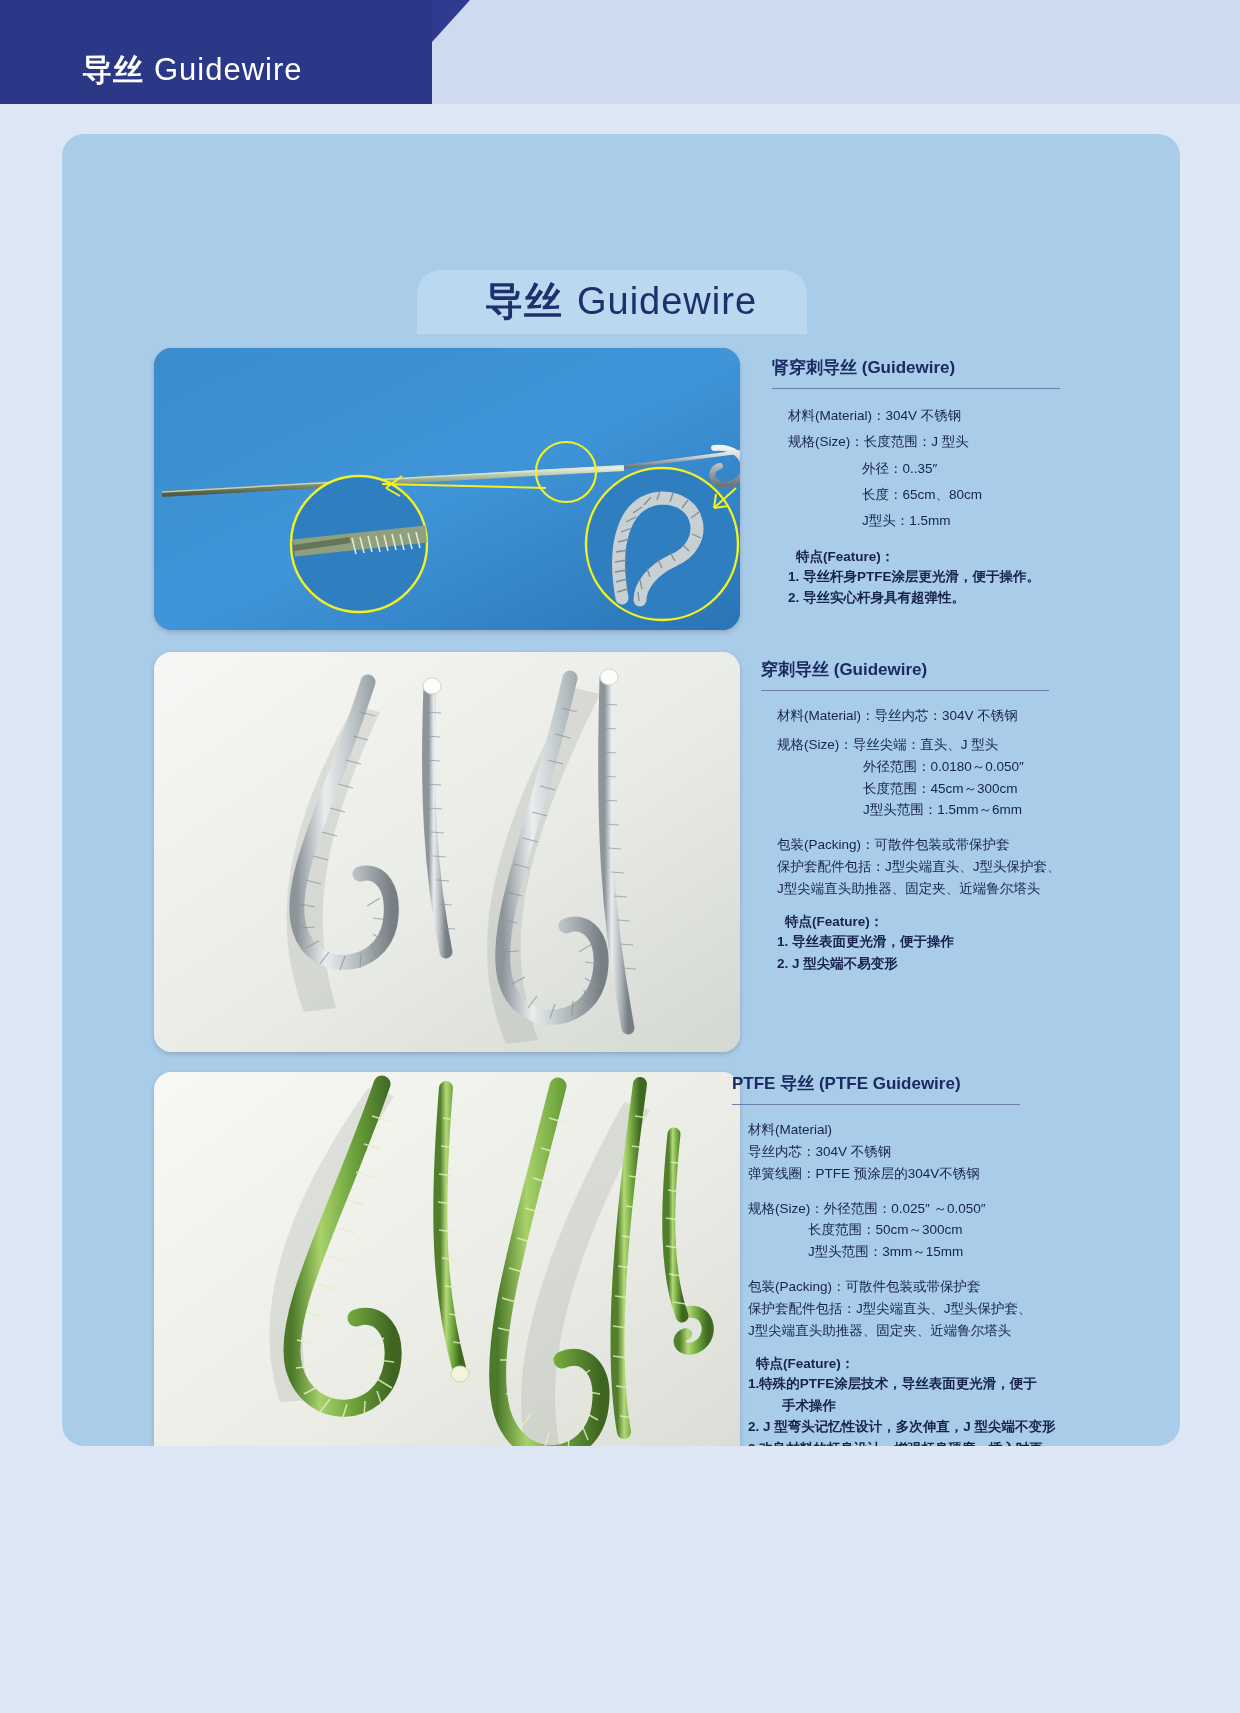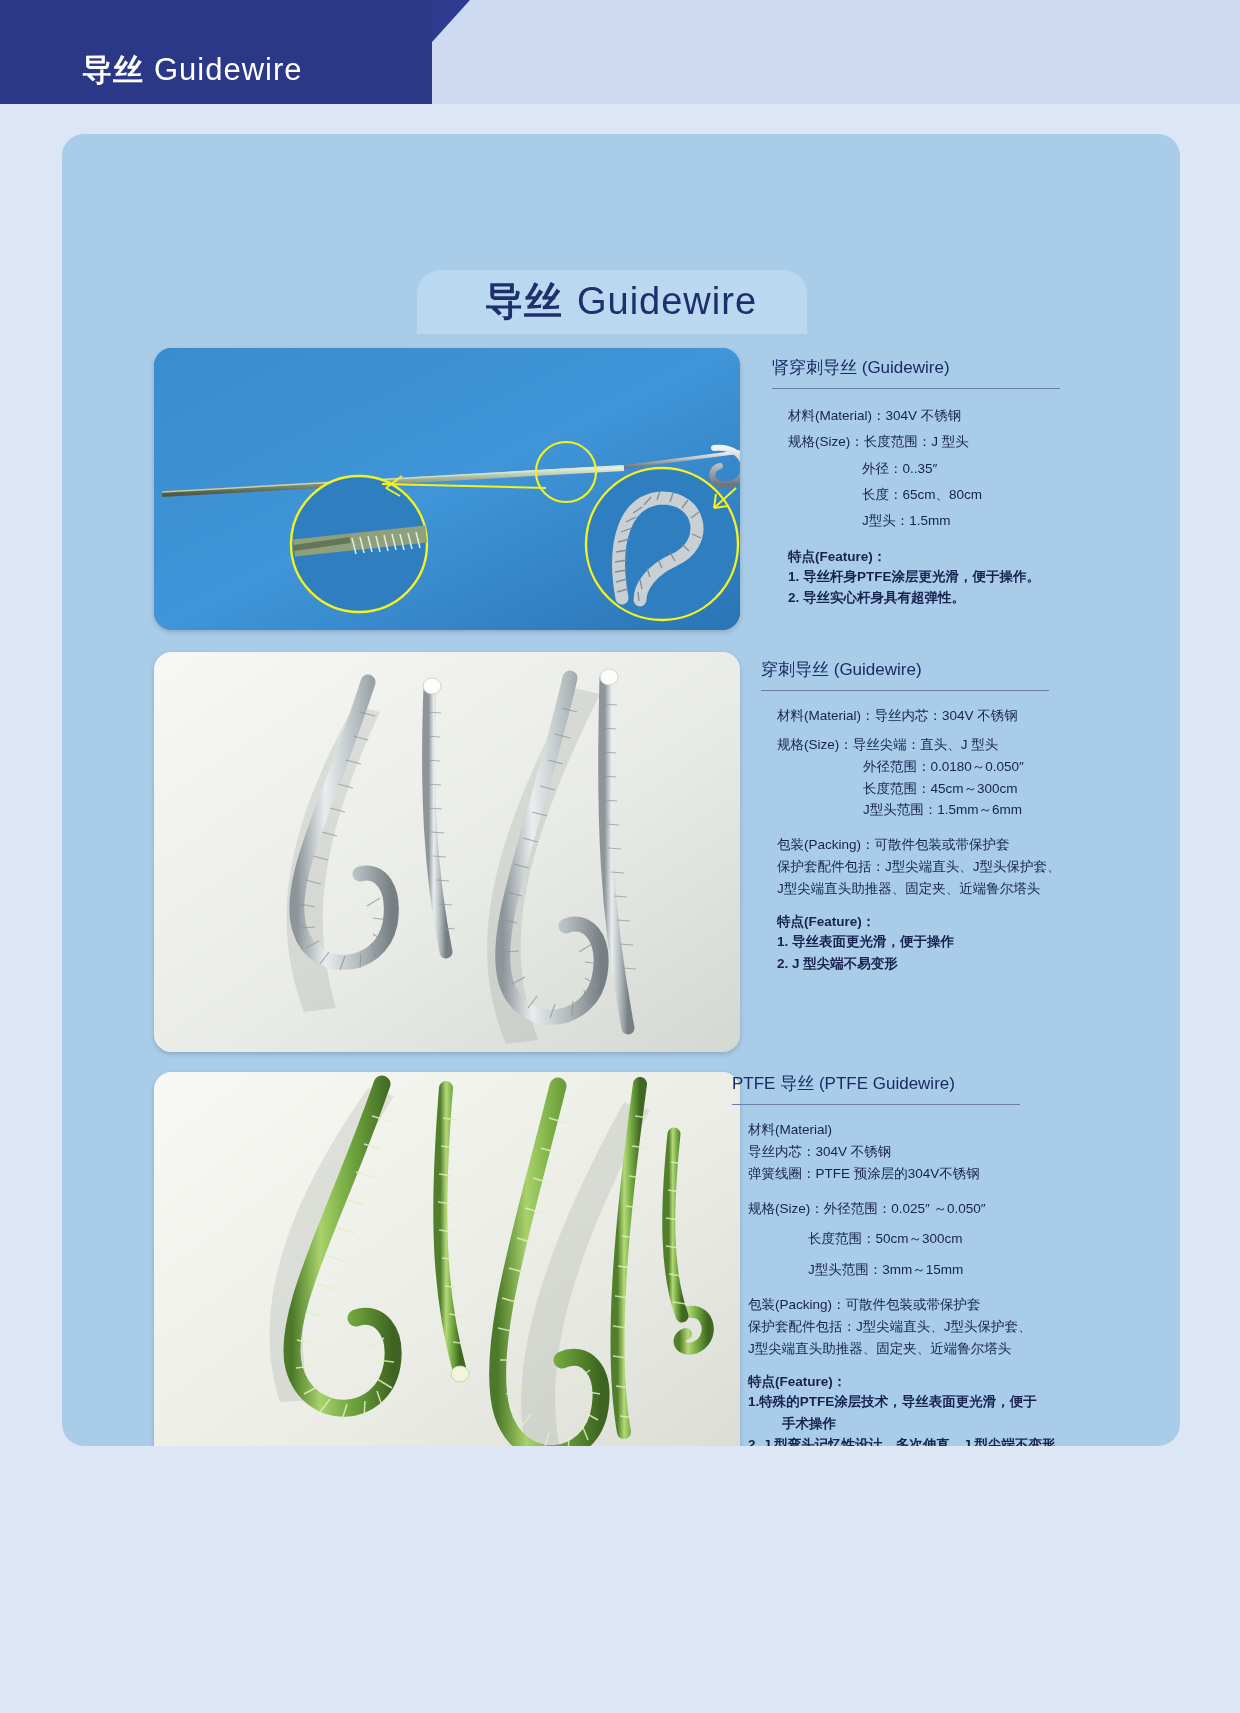--- a/index.html
+++ b/index.html
@@ -72,34 +72,34 @@
     background:linear-gradient(150deg,#f5f6f3 0%, #e8eae5 45%, #dcdfd8 100%);
   }
 
   
   .section { position:absolute; width:370px; }
   #sec1 { left:710px; top:222px; }
   #sec2 { left:699px; top:524px; }
   #sec3 { left:670px; top:938px; }
 
   .sec-head {
-    font-size:17px; font-weight:normal; color:#1b2a63;
+    font-size:17px; font-weight:bold; color:#1b2a63;
     padding-bottom:9px;
     border-bottom:1px solid #6e7ea8;
     width:288px;
   }
   .sec-body { padding-top:14px; padding-left:16px; }
   .row { font-size:13.5px; color:#17224f; line-height:1.62; font-weight:normal; }
   .row.ind1 { padding-left:0; }
   .row.ind2 { padding-left:74px; }
   .row.ind3 { padding-left:86px; }
-  .row.ind4 { padding-left:60px;margin-top:9px; }
+  .row.ind4 { padding-left:60px; }
   .gap { height:13px; }
   .gap-s { height:7px; }
-  .feat-title { font-size:13.5px; font-weight:bold; color:#17224f; }
+  .feat-title { font-size:13.5px; font-weight:bold; color:#17224f;margin-left:8px; }
   .feat { font-size:13.5px; color:#17224f; font-weight:bold; line-height:1.62; }
   .feat.hang { padding-left:17px; }
 
   
   #sec1 .row { line-height:1.95; }
 
   
   .photo svg { display:block; }
 
   

